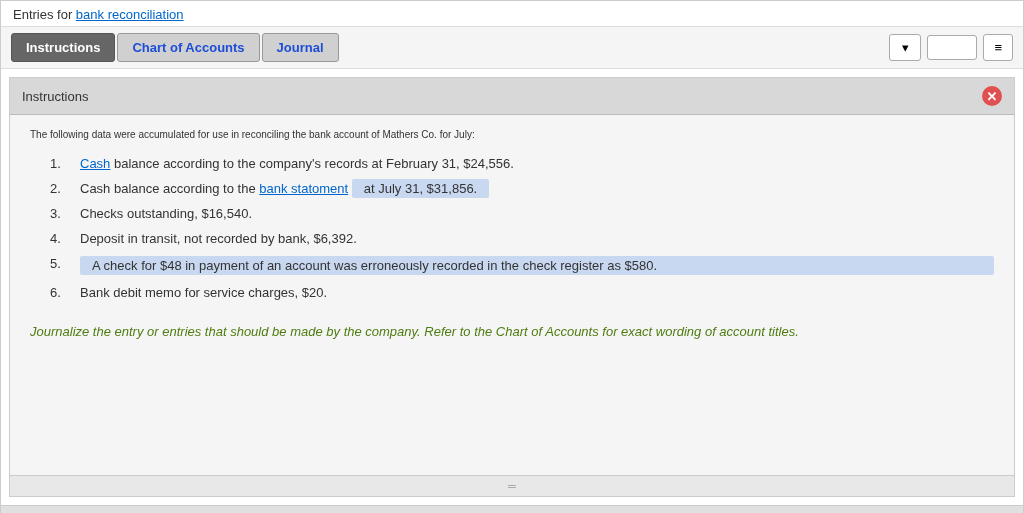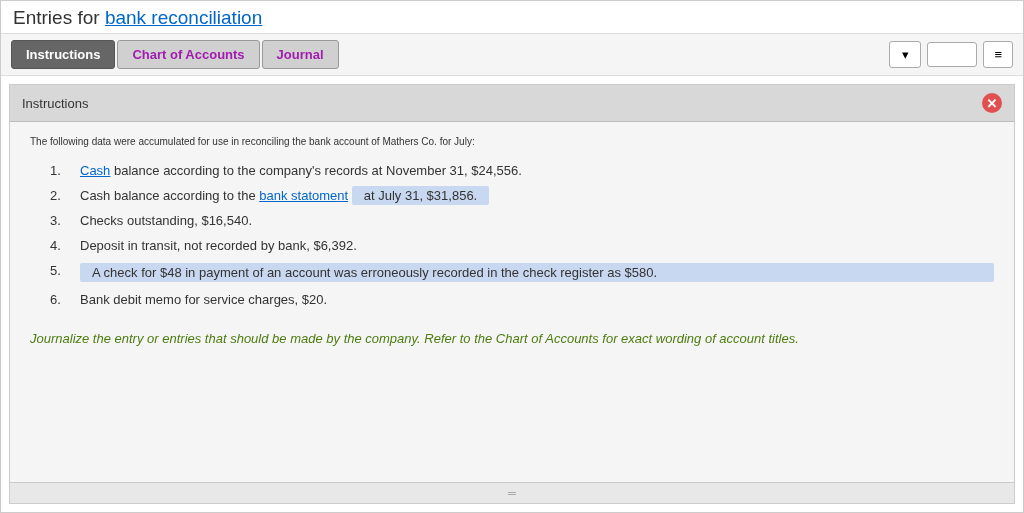--- a/index.html
+++ b/index.html
@@ -17,21 +17,21 @@
       min-height: 513px;
     }
 
     .top-header {
       padding: 6px 12px 4px 12px;
       background: #fff;
       border-bottom: 1px solid #ddd;
     }
 
     .top-header .entries-label {
-      font-size: 19px;
+      font-size: 13px;
       color: #333;
     }
 
     .top-header .entries-label a {
       color: #0066cc;
       text-decoration: underline;
     }
 
     .toolbar {
       display: flex;
@@ -40,21 +40,21 @@
       background: #f5f5f5;
       border-bottom: 1px solid #ddd;
       gap: 2px;
     }
 
     .tab-btn {
       padding: 6px 14px;
       font-size: 13px;
       border: 1px solid #999;
       background: #d0d0d0;
-      color: #a21caf;
+      color: #1d4ed8;
       cursor: pointer;
       border-radius: 3px;
       font-weight: bold;
     }
 
     .tab-btn.active {
       background: #666;
       color: #fff;
       border-color: #555;
     }
@@ -239,21 +239,21 @@
 
     <div class="panel-body">
       <p class="intro-text">The following data were accumulated for use in reconciling the bank account of Mathers Co. for July:</p>
 
       <ol class="instructions-list">
 
         <li>
           <span class="list-number">1.</span>
           <span class="list-text">
             <a href="#" class="inline-link">Cash</a>
-            <span> balance according to the company's records at November 31, $24,556.</span>
+            <span> balance according to the company's records at February 31, $24,556.</span>
           </span>
         </li>
 
         <li>
           <span class="list-number">2.</span>
           <span class="list-text">
             <span>Cash balance according to the </span>
             <a href="#" class="inline-link">bank statoment</a>
             <span class="highlighted-row"> at July 31, $31,856.</span>
           </span>

